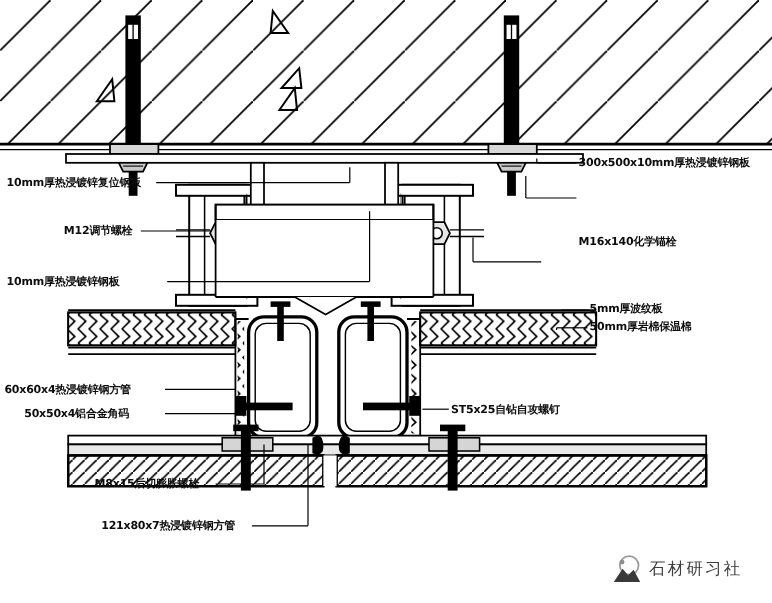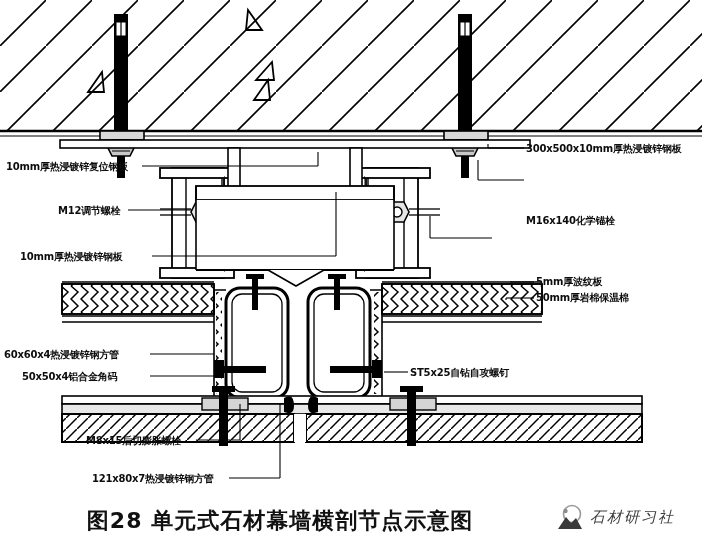--- a/index.html
+++ b/index.html
@@ -14,21 +14,21 @@
   .lbl.r{text-align:left;}
   .lbl.l{text-align:left;}
 
   
   #caption{position:absolute;left:0;top:506px;width:560px;text-align:center;
            font-family:"DejaVu Sans","Liberation Sans",sans-serif;
            font-weight:700;font-size:22px;letter-spacing:1px;color:#111;}
 
   
   #watermark{position:absolute;left:556px;top:500px;width:146px;height:34px;
-             display:flex;align-items:center;gap:6px;font-style:italic;}
+             display:flex;align-items:center;gap:6px;}
   #wm-logo{width:28px;height:28px;position:relative;flex:0 0 auto;}
   #wm-text{font-size:15px;font-weight:400;color:#3d3d3d;letter-spacing:2px;
            font-family:"DejaVu Sans","Liberation Sans",sans-serif;}
 
   svg{display:block;}
 </style>
 </head>
 <body>
 
 <div id="stage">
@@ -244,34 +244,33 @@
       <line x1="510" y1="282" x2="534" y2="282"></line>
       <line x1="510" y1="282" x2="510" y2="282"></line>
       <line x1="506" y1="298" x2="534" y2="298"></line>
       <line x1="506" y1="298" x2="506" y2="300"></line>
       <line x1="384" y1="372" x2="408" y2="372"></line>
     </g>
   </svg>
 
   <div class="lbl l" style="left:6px;  top:162px;">10mm厚热浸镀锌复位钢板</div>
   <div class="lbl l" style="left:58px; top:206px;">M12调节螺栓</div>
-  <div class="lbl l" style="left:20px; top:252px;">10mm厚热浸镀锌钢板</div>
+  <div class="lbl l" style="left:6px; top:252px;">10mm厚热浸镀锌钢板</div>
   <div class="lbl l" style="left:4px;  top:350px;">60x60x4热浸镀锌钢方管</div>
   <div class="lbl l" style="left:22px; top:372px;">50x50x4铝合金角码</div>
 
   <div class="lbl l" style="left:86px;  top:436px;">M8x15后切膨胀螺栓</div>
   <div class="lbl l" style="left:92px; top:474px;">121x80x7热浸镀锌钢方管</div>
 
   <div class="lbl r" style="left:526px; top:144px;">300x500x10mm厚热浸镀锌钢板</div>
   <div class="lbl r" style="left:526px; top:176px;margin-top:40px;">M16x140化学锚栓</div>
   <div class="lbl r" style="left:536px; top:277px;">5mm厚波纹板</div>
   <div class="lbl r" style="left:536px; top:293px;">50mm厚岩棉保温棉</div>
   <div class="lbl r" style="left:410px; top:368px;">ST5x25自钻自攻螺钉</div>
 
-  <div id="caption">图28 单元式石材幕墙横剖节点示意图</div>
 
   <div id="watermark">
     <div id="wm-logo">
       <svg width="28" height="28" viewBox="0 0 28 28">
         <circle cx="16" cy="11" r="8.5" fill="none" stroke="#9a9a9a" stroke-width="1.6"></circle>
         <path d="M2,26 L10,14 L15,20 L20,15 L26,26 Z" fill="#3a3a3a"></path>
         <circle cx="9.5" cy="8" r="2.2" fill="#8d8d8d"></circle>
       </svg>
     </div>
     <div id="wm-text">石材研习社</div>

